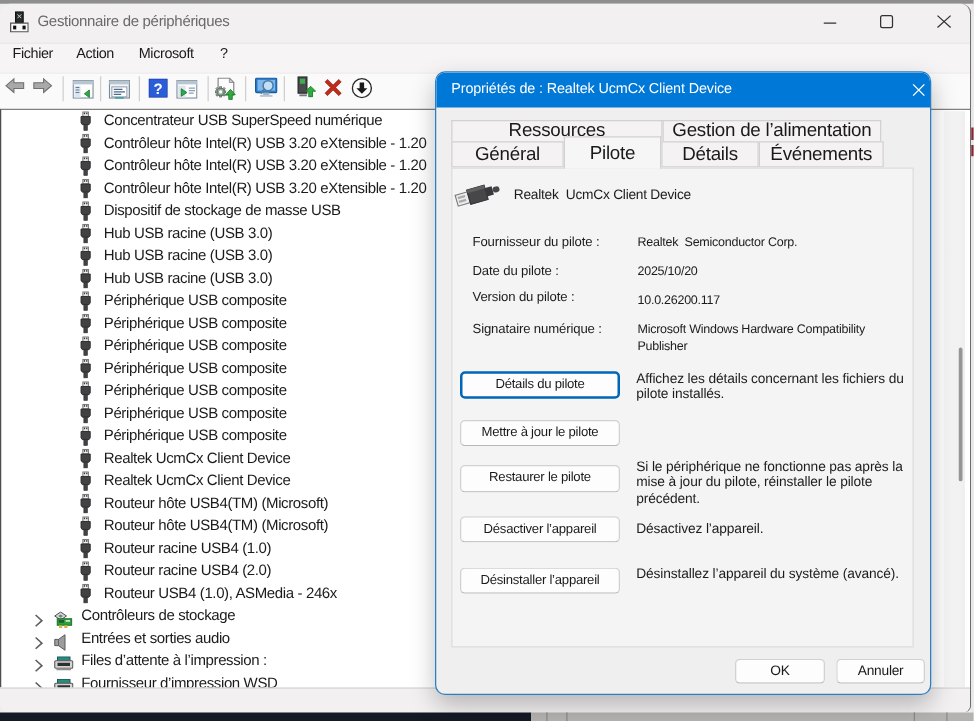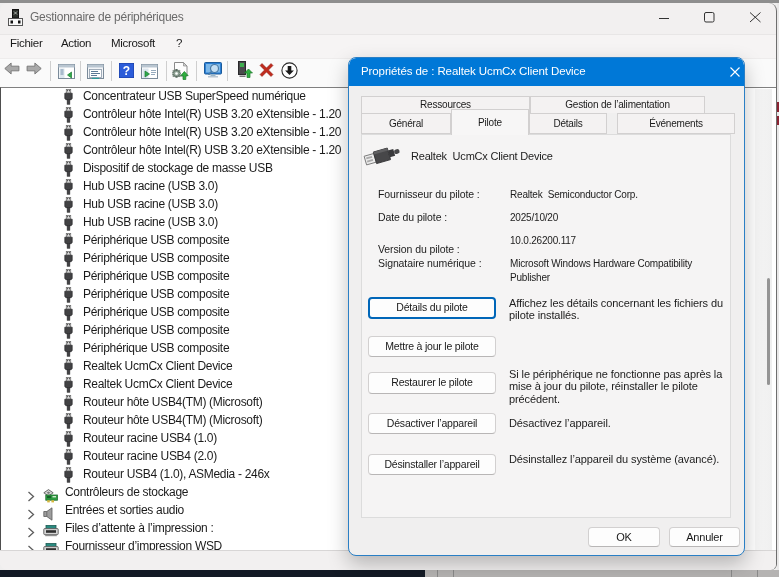--- a/index.html
+++ b/index.html
@@ -26,21 +26,21 @@
 #botgray { position:absolute; left:425px; top:570px; width:354px; height:7px; background:#b5b3b2; }
 .botline { position:absolute; top:570px; width:1px; height:7px; background:#8a8a8a; }
 #rstrip { position:absolute; left:777px; top:3px; width:2px; height:567px; background:#e9e8e8; }
 .redmark { position:absolute; left:777px; width:2px; background:#8b2433; }
 
 #dlg { position:absolute; left:348px; top:57px; width:397px; height:499px; background:#f0efef;
   border:1px solid #2a7fc5; border-radius:8px; box-shadow:0 8px 20px rgba(0,0,0,0.25); z-index:50; overflow:hidden;}
 #dlgtitle { position:absolute; left:0; top:0; width:100%; height:28px; background:#0078d7; border-radius:7px 7px 0 0; }
 #dlgtitle .dt { position:absolute; left:12px; top:7px; color:#fff; font-size:11.5px; letter-spacing:-0.1px; }
 #dlgx { position:absolute; left:380px; top:8px; }
-.tab { position:absolute; background:#f4f2f2; border:1px solid #d2d0d0; font-size:10px; letter-spacing:-0.2px;
+.tab { position:absolute; background:#f4f2f2; border:1px solid #d2d0d0; font-size:15px; letter-spacing:-0.2px;
   text-align:center; color:#1a1a1a; }
 #tabpage { position:absolute; left:12px; top:76px; width:370px; height:384px; background:#f5f4f4;
   border:1px solid #dcdcdc; }
 .dlabel { position:absolute; left:29px; font-size:10.5px; letter-spacing:-0.1px; color:#1c1c1c; }
 .dvalue { position:absolute; left:161px; font-size:10px; letter-spacing:-0.2px; color:#1c1c1c; line-height:14px; }
 .dbtn { position:absolute; left:19px; width:128px; background:#fdfdfd; border:1px solid #d2d0d0;
   border-bottom-color:#b8b6b6; border-radius:4px; font-size:10.5px; letter-spacing:-0.2px; text-align:center;
   line-height:19px; color:#1a1a1a; }
 .dbtn.focus { border:2px solid #0066b8; line-height:17px; }
 .ddesc { position:absolute; left:160px; width:234px; font-size:11px; letter-spacing:-0.1px; color:#1c1c1c; line-height:12.4px; }
@@ -533,42 +533,42 @@
       <span id="dlgx">
         <svg width="12" height="12" viewBox="0 0 12 12">
           <path d="M1.5 1.5 L10.5 10.5 M10.5 1.5 L1.5 10.5" stroke="#fff" stroke-width="1.1"></path>
         </svg>
       </span>
     </div>
   <div class="tab" style="left:12px;top:38px;width:169px;height:17px;line-height:16px;border-bottom:none">Ressources</div>
   <div class="tab" style="left:181px;top:38px;width:175px;height:17px;line-height:16px;border-bottom:none">Gestion de l’alimentation</div>
   <div class="tab" style="left:12px;top:55px;width:90px;height:21px;line-height:20px">Général</div>
   <div class="tab" style="left:180px;top:55px;width:78px;height:21px;line-height:20px">Détails</div>
-  <div class="tab" style="left:268px;top:55px;width:118px;height:21px;line-height:20px">Événements</div>
+  <div class="tab" style="left:258px;top:55px;width:100px;height:21px;line-height:20px">Événements</div>
   <div id="tabpage"></div>
   <div class="tab" style="left:102px;top:51px;width:78px;height:26px;line-height:25px;background:#f7f6f6;border-bottom:none;z-index:5">Pilote</div>
   <div style="position:absolute;left:14px;top:83px;z-index:2">
       <svg width="40" height="28" viewBox="0 0 40 28">
         <g transform="rotate(-16 20 14)">
 <rect x="1.5" y="10" width="10" height="9" fill="#ececec" stroke="#7a7a7a" stroke-width="0.9"></rect>
 <rect x="3" y="11.8" width="6" height="1.8" fill="#aaa"></rect>
 <rect x="3" y="15" width="6" height="1.8" fill="#aaa"></rect>
 <path d="M11.5 8.5 h14.5 v12 h-14.5 Z" fill="#474749" stroke="#2e2e30" stroke-width="0.8"></path>
 <path d="M11.5 8.5 h14.5 l0 2.6 h-14.5 Z" fill="#606062"></path>
 <path d="M26 11 h5.5 v7 h-5.5 Z" fill="#39393b"></path>
 <rect x="31.5" y="12.2" width="5.5" height="4.6" rx="2.2" fill="#474749"></rect>
 </g>
       </svg>
     </div>
   <div class="dlabel" style="left:62px;top:92px;font-size:11px;letter-spacing:-0.2px">Realtek&nbsp; UcmCx Client Device</div>
   <div class="dlabel" style="top:129.5px">Fournisseur du pilote :</div>
   <div class="dvalue" style="top:130px">Realtek&nbsp; Semiconductor Corp.</div>
   <div class="dlabel" style="top:152.5px">Date du pilote :</div>
   <div class="dvalue" style="top:153px">2025/10/20</div>
-  <div class="dlabel" style="top:185px">Version du pilote :</div>
+  <div class="dlabel" style="top:174px">Version du pilote :</div>
   <div class="dvalue" style="top:176px">10.0.26200.117</div>
   <div class="dlabel" style="top:198.5px">Signataire numérique :</div>
   <div class="dvalue" style="top:199px">Microsoft Windows Hardware Compatibility<br>Publisher</div>
 <div class="dbtn focus" style="top:239px;height:22px">Détails du pilote</div>
 <div class="dbtn" style="top:278px;height:21px">Mettre à jour le pilote</div>
 <div class="dbtn" style="top:314px;height:22px">Restaurer le pilote</div>
 <div class="dbtn" style="top:355px;height:21px">Désactiver l’appareil</div>
 <div class="dbtn" style="top:396px;height:21px">Désinstaller l’appareil</div>
 
 <div class="ddesc" style="top:239px">Affichez les détails concernant les fichiers du<br>pilote installés.</div>

